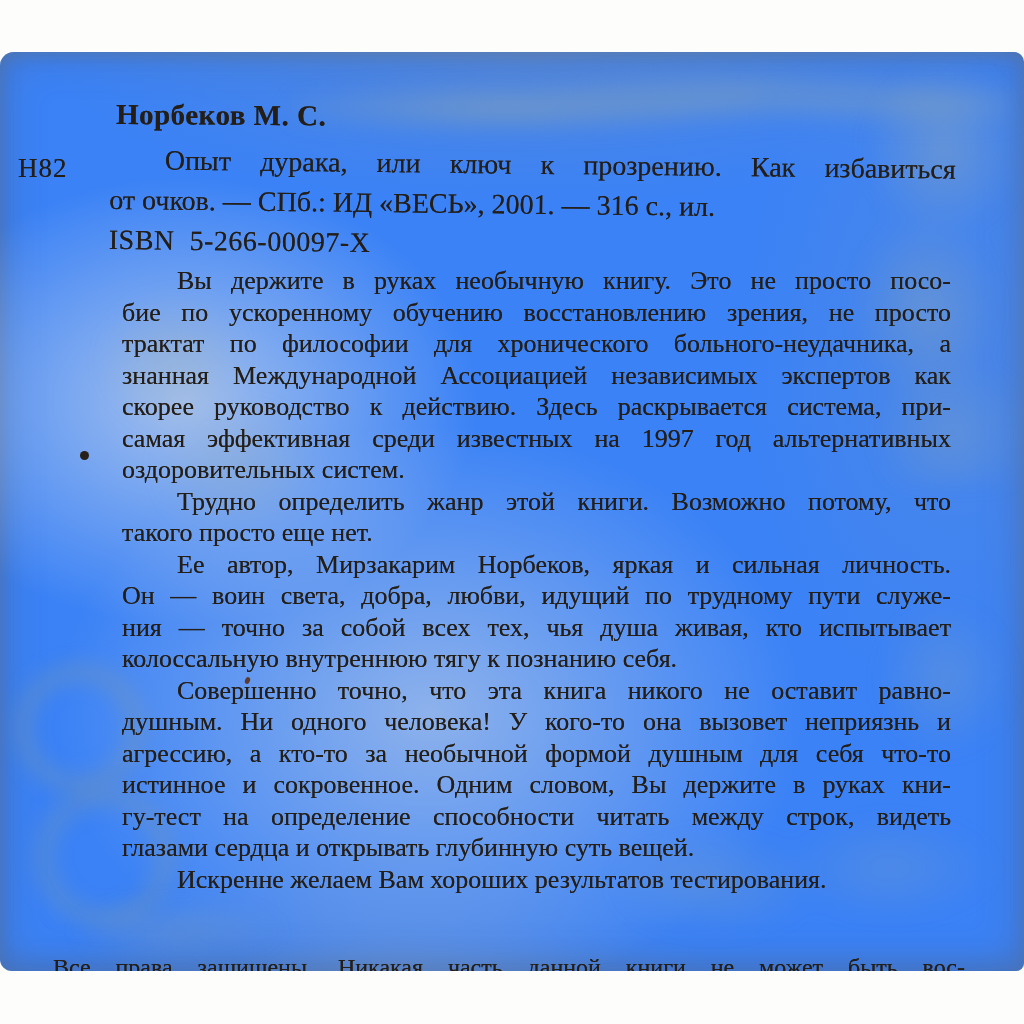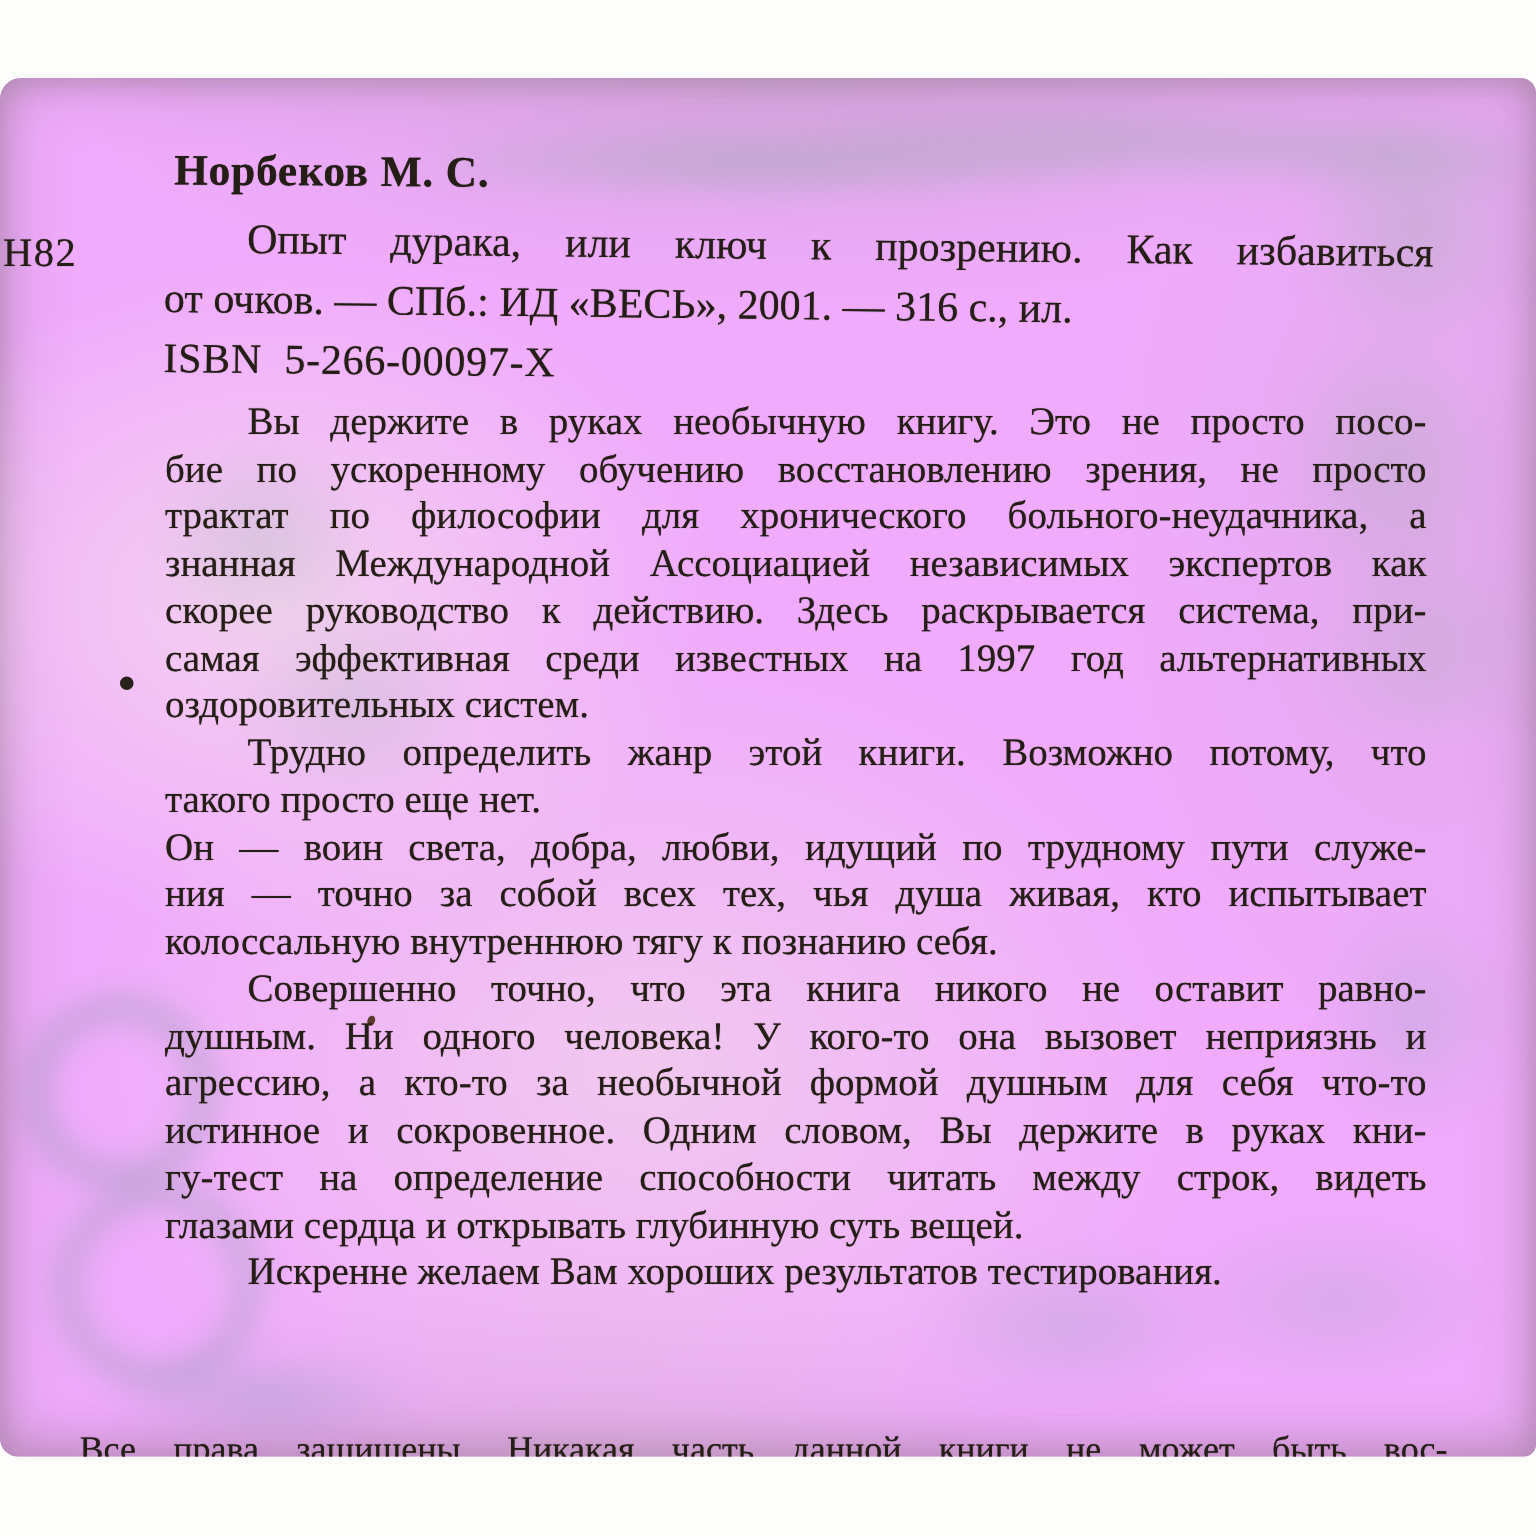--- a/index.html
+++ b/index.html
@@ -4,21 +4,21 @@
 <style>
   html,body{margin:0;padding:0;}
   body{
     width:1024px;height:1024px;position:relative;overflow:hidden;
     background:#fdfdfc;
     font-family:"Liberation Serif","DejaVu Serif",serif;
   }
   
   .page{
     position:absolute;left:0;top:52px;width:1024px;height:919px;
-    background-color:#f0abfc;
+    background-color:#3b82f6;
     border-radius:14px 10px 8px 12px;
     box-shadow:inset 0 0 46px rgba(92,86,74,.28), inset 0 -10px 24px rgba(92,86,74,.16), inset 0 6px 14px rgba(120,118,112,.22);
     overflow:hidden;
   }
   .texture{
     position:absolute;inset:0;pointer-events:none;
     background:
       radial-gradient(420px 320px at 18% 38%, rgba(248,242,230,.55), transparent 70%),
       radial-gradient(520px 400px at 42% 72%, rgba(242,236,223,.45), transparent 72%),
       radial-gradient(300px 520px at 93% 32%, rgba(158,162,158,.16), transparent 70%),
@@ -55,30 +55,30 @@
               radial-gradient(35% 45% at 70% 45%, rgba(142,164,182,.24), transparent 78%);}
   .speck{position:absolute;border-radius:50%;pointer-events:none;}
   .sp1{left:245px;top:625px;width:5px;height:7px;background:#5d3b2e;transform:rotate(20deg);}
   .sp2{left:739px;top:388px;width:3px;height:4px;background:#6e5a44;}
   
   .ink{color:#241e16;text-shadow:0 0 .6px rgba(32,25,16,.75);}
   .author{
     position:absolute;left:116px;top:46px;font-size:29px;font-weight:bold;
     letter-spacing:.5px;transform:rotate(.4deg);transform-origin:0 50%;
   }
-  .index-code{position:absolute;left:2px;top:101px;font-size:27px;letter-spacing:1px;}
+  .index-code{position:absolute;left:18px;top:101px;font-size:27px;letter-spacing:1px;}
   .biblio{
     position:absolute;left:110px;top:88px;width:846px;font-size:28px;line-height:40px;
     transform:rotate(.65deg);transform-origin:0 0;
   }
   .biblio .l1{text-align:justify;text-align-last:justify;text-indent:55px;}
   .biblio .l2{text-align:left;}
   .biblio .isbn{text-align:left;white-space:pre;letter-spacing:.5px;}
   .bodytext{position:absolute;left:110px;top:213px;width:841px;font-size:26px;line-height:31.5px;}
-  .bl{text-align:justify;text-align-last:justify;}
+  .bl{text-align:justify;text-align-last:justify;margin-left:12px;}
   .bl.ind{text-indent:55px;}
   .bl.last{text-align-last:left;}
   .bullet{position:absolute;left:80px;top:399px;width:9px;height:9px;border-radius:50%;background:#27211a;}
   .footer-line{
     position:absolute;left:53px;top:900px;width:912px;font-size:24px;line-height:30px;
     text-align:justify;text-align-last:justify;
   }
 </style>
 </head>
 <body>
@@ -114,20 +114,21 @@
     <div class="bl">бие по ускоренному обучению восстановлению зрения, не просто</div>
     <div class="bl">трактат по философии для хронического больного-неудачника, а</div>
     <div class="bl">знанная Международной Ассоциацией независимых экспертов как</div>
     <div class="bl">скорее руководство к действию. Здесь раскрывается система, при-</div>
     <div class="bl">самая эффективная среди известных на 1997 год альтернативных</div>
     <div class="bl last">оздоровительных систем.</div>
 
     <div class="bl ind">Трудно определить жанр этой книги. Возможно потому, что</div>
     <div class="bl last">такого просто еще нет.</div>
 
+    <div class="bl ind">Ее автор, Мирзакарим Норбеков, яркая и сильная личность.</div>
     <div class="bl">Он — воин света, добра, любви, идущий по трудному пути служе-</div>
     <div class="bl">ния — точно за собой всех тех, чья душа живая, кто испытывает</div>
     <div class="bl last">колоссальную внутреннюю тягу к познанию себя.</div>
 
     <div class="bl ind">Совершенно точно, что эта книга никого не оставит равно-</div>
     <div class="bl">душным. Ни одного человека! У кого-то она вызовет неприязнь и</div>
     <div class="bl">агрессию, а кто-то за необычной формой душным для себя что-то</div>
     <div class="bl">истинное и сокровенное. Одним словом, Вы держите в руках кни-</div>
     <div class="bl">гу-тест на определение способности читать между строк, видеть</div>
     <div class="bl last">глазами сердца и открывать глубинную суть вещей.</div>

